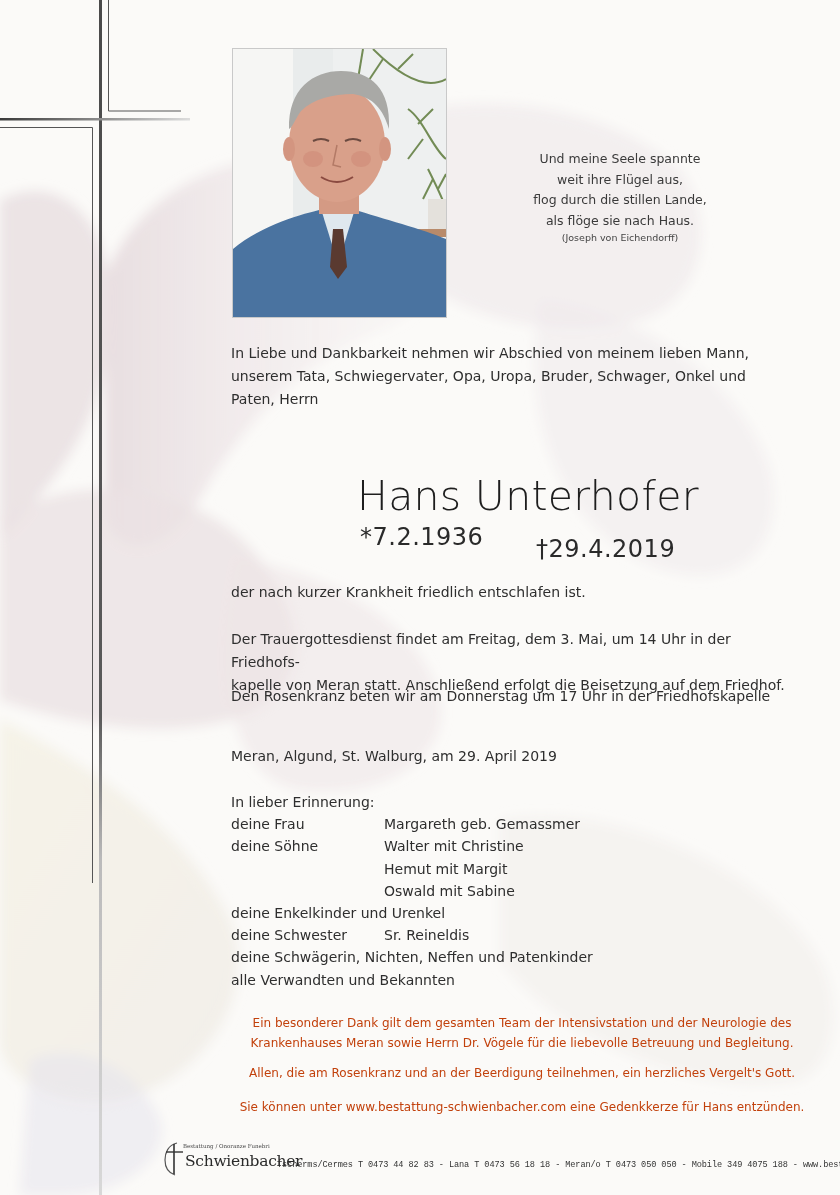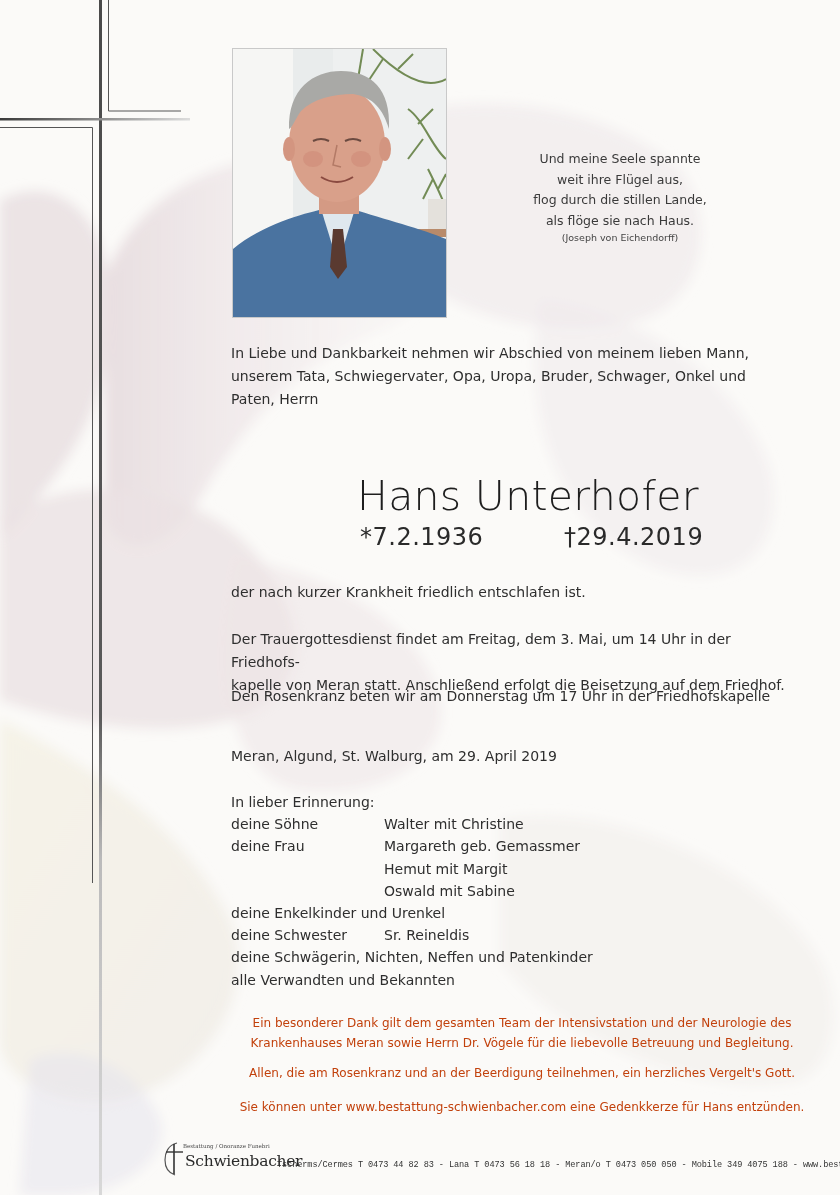--- a/index.html
+++ b/index.html
@@ -26,21 +26,21 @@
     position: absolute; left: 357px; top: 447px; z-index: 2;
     font-size: 41px; font-weight: 300; letter-spacing: 0.3px; color: #1e1e1e;
     font-family: "DejaVu Sans", sans-serif;
     margin-top: 25px;
   }
   .dates {
     position: absolute; top: 523px; z-index: 2; font-size: 24px; color: #2a2a2a;
     letter-spacing: 0.5px;
   }
   .birth { left: 360px; }
-  .death { left: 564px; }
+  .death { left: 536px; margin-top: 12px; }
   .p1 { top: 584px; text-align: right; }
   .p2 { top: 628px; line-height: 23px; width: 570px; }
   .p3 { top: 685px; line-height: 23px; width: 570px; }
   .p4 { top: 748px; }
   .family { top: 791px; line-height: 22.2px; }
   .family .row { position: relative; height: 22.2px; white-space: nowrap; }
   .family .c2 { position: absolute; left: 153px; top: 0; }
   .thanks {
     position: absolute; left: 232px; width: 580px; z-index: 2;
     text-align: center; font-size: 12px; color: #c2410c; line-height: 20px;
@@ -188,26 +188,26 @@
   <div>kapelle von Meran statt. Anschließend erfolgt die Beisetzung auf dem Friedhof.</div>
 </div>
 <div class="txt p3">
   <div>Den Rosenkranz beten wir am Donnerstag um 17 Uhr in der Friedhofskapelle</div>
 </div>
 <div class="txt p4">Meran, Algund, St. Walburg, am 29. April 2019</div>
 
 <div class="txt family">
   <div class="row">In lieber Erinnerung:</div>
   <div class="row">
+    <span>deine Frau</span>
+    <span class="c2">Margareth geb. Gemassmer</span>
+  </div>
+  <div class="row">
     <span>deine Söhne</span>
     <span class="c2">Walter mit Christine</span>
-  </div>
-  <div class="row">
-    <span>deine Frau</span>
-    <span class="c2">Margareth geb. Gemassmer</span>
   </div>
   <div class="row">
     <span></span>
     <span class="c2">Hemut mit Margit</span>
   </div>
   <div class="row">
     <span></span>
     <span class="c2">Oswald mit Sabine</span>
   </div>
   <div class="row">

